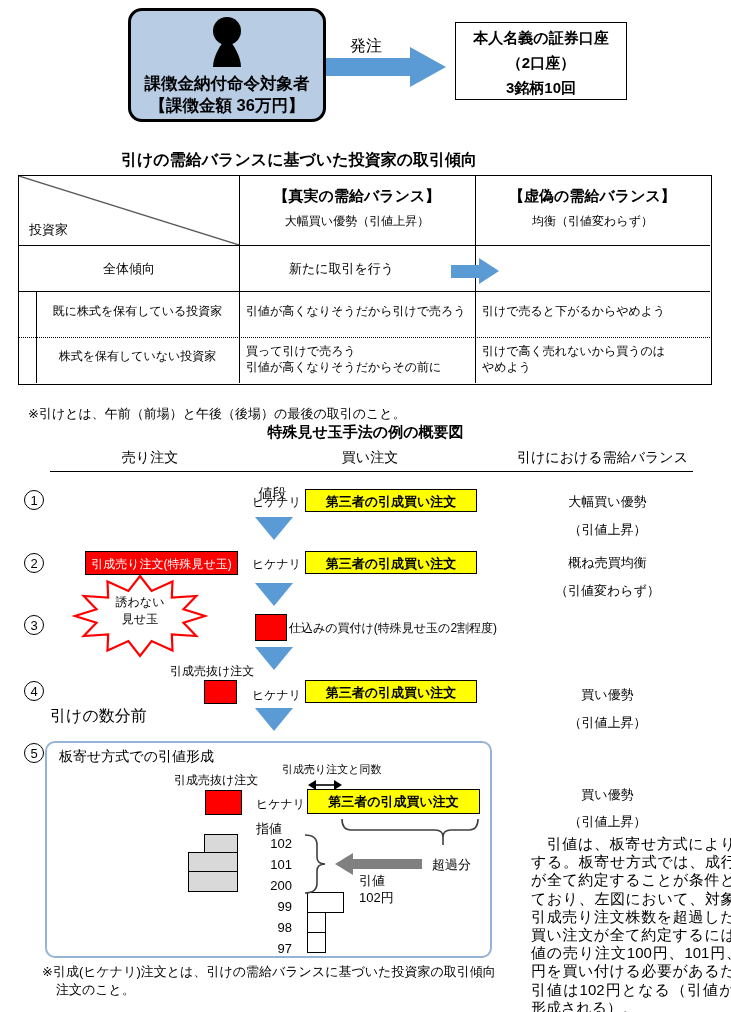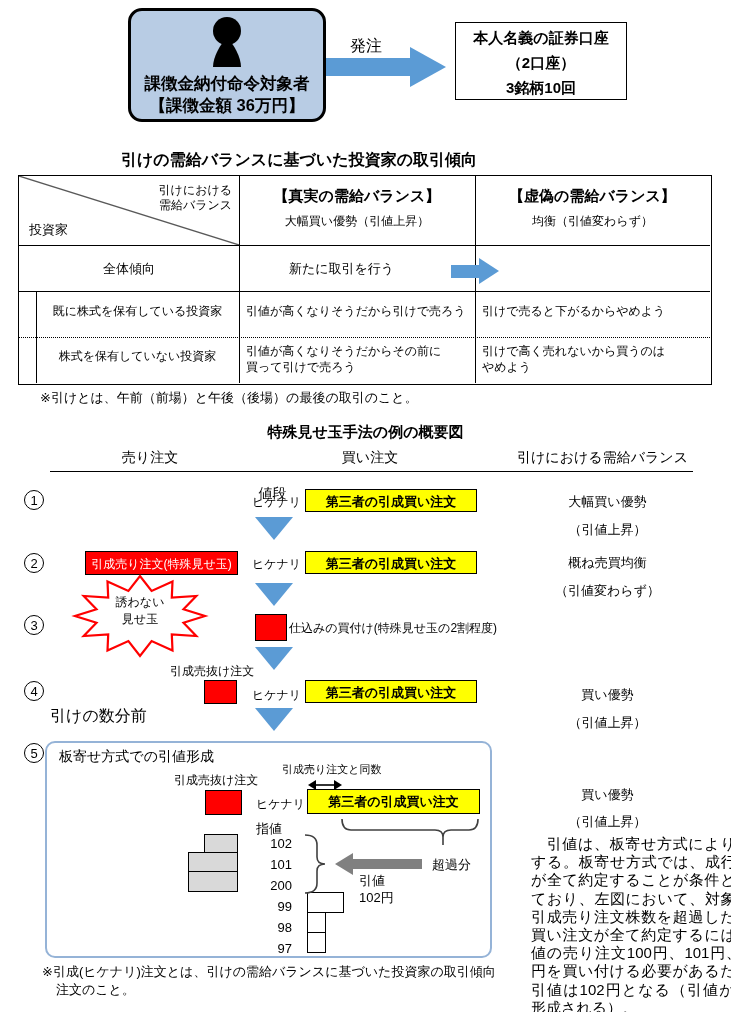--- a/index.html
+++ b/index.html
@@ -41,21 +41,21 @@
   .r2-false{position:absolute;left:456px;top:84px;width:235px;text-align:center;font-size:13px;}
   .t-arr-shaft{position:absolute;left:432px;top:89px;width:28px;height:13px;background:#5B9BD5;}
   .t-arr-head{position:absolute;left:460px;top:82px;width:0;height:0;border-left:20px solid #5B9BD5;
     border-top:13.5px solid transparent;border-bottom:13.5px solid transparent;}
   .r3-label{position:absolute;left:17px;top:127px;width:203px;text-align:center;font-size:12px;}
   .r3-true{position:absolute;left:227px;top:127px;font-size:12px;}
   .r3-false{position:absolute;left:463px;top:127px;font-size:12px;}
   .r4-label{position:absolute;left:17px;top:172px;width:203px;text-align:center;font-size:12px;}
   .r4-true{position:absolute;left:227px;top:167px;font-size:12px;line-height:16px;}
   .r4-false{position:absolute;left:463px;top:167px;font-size:12px;line-height:16px;}
-  .tbl-foot{left:28px;top:389px;font-size:13px;margin-left:12px;}
+  .tbl-foot{left:28px;top:405px;font-size:13px;}
 
   
   .diag-title{left:0;top:423px;width:731px;text-align:center;font-size:15px;font-weight:bold;}
   .ch-sell{left:100px;top:449px;width:100px;text-align:center;font-size:14px;}
   .ch-price{left:240px;top:449px;width:65px;text-align:center;font-size:14px;margin-top:36px;}
   .ch-buy{left:330px;top:449px;width:80px;text-align:center;font-size:14px;}
   .ch-bal{left:505px;top:449px;width:195px;text-align:center;font-size:14px;}
   .ch-line{left:50px;top:471px;width:643px;border-top:1.5px solid #000;}
 
   .snum{width:20px;height:20px;border:1.5px solid #000;border-radius:50%;
@@ -148,44 +148,40 @@
     <svg class="diag-svg" width="220" height="69" viewBox="0 0 220 69">
       <line x1="0" y1="0" x2="220" y2="69" stroke="#595959" stroke-width="1.3"></line>
     </svg>
     <div class="vA"></div>
     <div class="vB"></div>
     <div class="h1"></div>
     <div class="h2"></div>
     <div class="hd"></div>
     <div class="vN"></div>
 
-    <div class="corner-top">
-      <div>引けにおける</div>
-      <div>需給バランス</div>
-    </div>
     <div class="corner-bottom">投資家</div>
 
     <div class="hdr-true-t">【真実の需給バランス】</div>
     <div class="hdr-true-s">大幅買い優勢（引値上昇）</div>
     <div class="hdr-false-t">【虚偽の需給バランス】</div>
     <div class="hdr-false-s">均衡（引値変わらず）</div>
 
     <div class="r2-label">全体傾向</div>
     <div class="r2-true">新たに取引を行う</div>
     <div class="t-arr-shaft"></div>
     <div class="t-arr-head"></div>
 
     <div class="r3-label">既に株式を保有している投資家</div>
     <div class="r3-true">引値が高くなりそうだから引けで売ろう</div>
     <div class="r3-false">引けで売ると下がるからやめよう</div>
 
     <div class="r4-label">株式を保有していない投資家</div>
     <div class="r4-true">
+      <div>買って引けで売ろう</div>
       <div>引値が高くなりそうだからその前に</div>
-      <div>買って引けで売ろう</div>
     </div>
     <div class="r4-false">
       <div>引けで高く売れないから買うのは</div>
       <div>やめよう</div>
     </div>
   </div>
   <div class="abs tbl-foot">※引けとは、午前（前場）と午後（後場）の最後の取引のこと。</div>
 
   <div class="abs diag-title">特殊見せ玉手法の例の概要図</div>
   <div class="abs ch-sell">売り注文</div>

